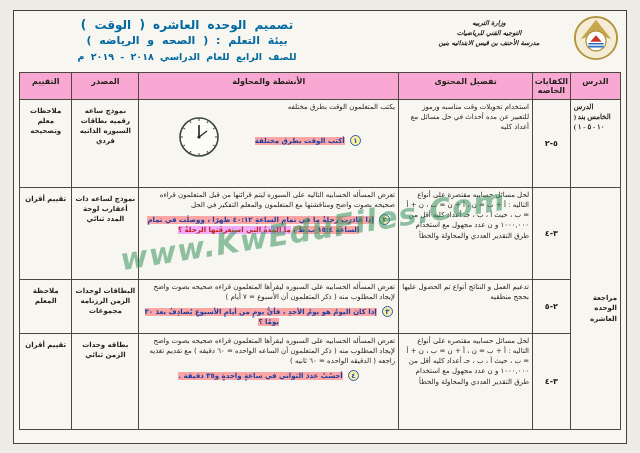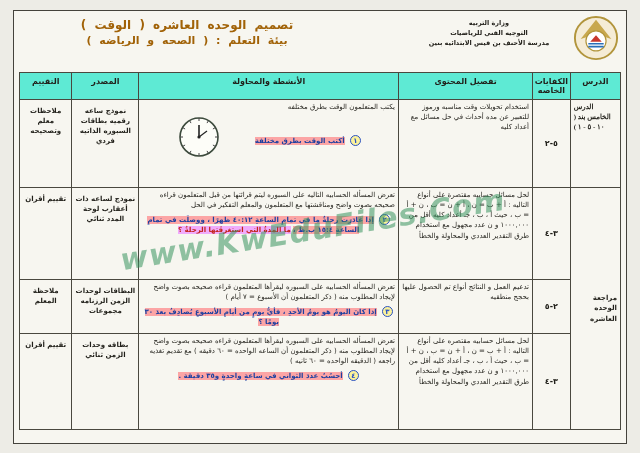--- a/index.html
+++ b/index.html
@@ -22,33 +22,33 @@
     background: #f7f6f0;
     direction: rtl;
     padding: 3px 5px;
   }
   
   .header { position: relative; height: 58px; }
   .logo { position: absolute; right: 2px; top: 1px; width: 46px; height: 46px; }
   .ministry {
     position: absolute; right: 52px; top: 4px; width: 160px;
     text-align: center; font-size: 6.5px; line-height: 1.55;
-    font-weight: bold; color: #24221c;
+    font-weight: bold; color: #24221c; font-style: italic;
   }
   .titleblock {
     position: absolute; left: 18px; top: 4px; width: 300px;
-    text-align: center; color: #a16207;
+    text-align: center; color: #0369a1;
   }
   .t1 { font-size: 12px;  font-weight: bold; word-spacing: 4px; }
   .t2 { font-size: 11px;  font-weight: bold; word-spacing: 4px; margin-top: 2px; }
   .t3 { font-size: 9.5px; font-weight: bold; word-spacing: 3px; margin-top: 4px; }
   
   table { width: 100%; border-collapse: collapse; table-layout: fixed; direction: rtl; }
   th, td { border: 1px solid #4a483f; padding: 2px 3px; vertical-align: top; color: #201f19; }
-  th { font-size: 8px; font-weight: bold; text-align: center; padding: 4px 1px; background: #5eead4; }
+  th { font-size: 8px; font-weight: bold; text-align: center; padding: 4px 1px; background: #f9a8d4; }
   td { font-size: 7px; line-height: 1.45; }
   col.c-lesson { width: 48px; }  col.c-comp { width: 36px; }
   col.c-content { width: 128px; } col.c-act { width: 248px; }
   col.c-src { width: 64px; }      col.c-eval { width: 50px; }
   tr.r1 { height: 88px; } tr.r2 { height: 92px; }
   tr.r3 { height: 54px; } tr.r4 { height: 96px; }
   .lesson-cell  { text-align: left; font-weight: bold; font-family: Liberation Serif, serif; }
   .lesson-merged{ font-weight: bold; vertical-align: middle; }
   .comp-cell    { text-align: center; font-weight: bold; vertical-align: middle; font-size: 8px; }
   .src-cell, .eval-cell { text-align: center; font-weight: bold; padding-top: 6px; }
@@ -94,20 +94,21 @@
         </svg>
       </div>
       <div class="ministry">
         <div>وزارة التربيه</div>
         <div>التوجيه الفني للرياضيات</div>
         <div>مدرسة الأحنف بن قيس الابتدائيه بنين</div>
       </div>
       <div class="titleblock">
         <div class="t1">تصميم الوحده العاشره ( الوقت )</div>
         <div class="t2">بيئة التعلم : ( الصحه و الرياضه )</div>
+        <div class="t3">للصف الرابع للعام الدراسي ٢٠١٨ - ٢٠١٩ م</div>
       </div>
     </div>
 
     <table>
       <colgroup>
         <col class="c-lesson">
           <col class="c-comp">
           <col class="c-content">
         <col class="c-act">
           <col class="c-src">

